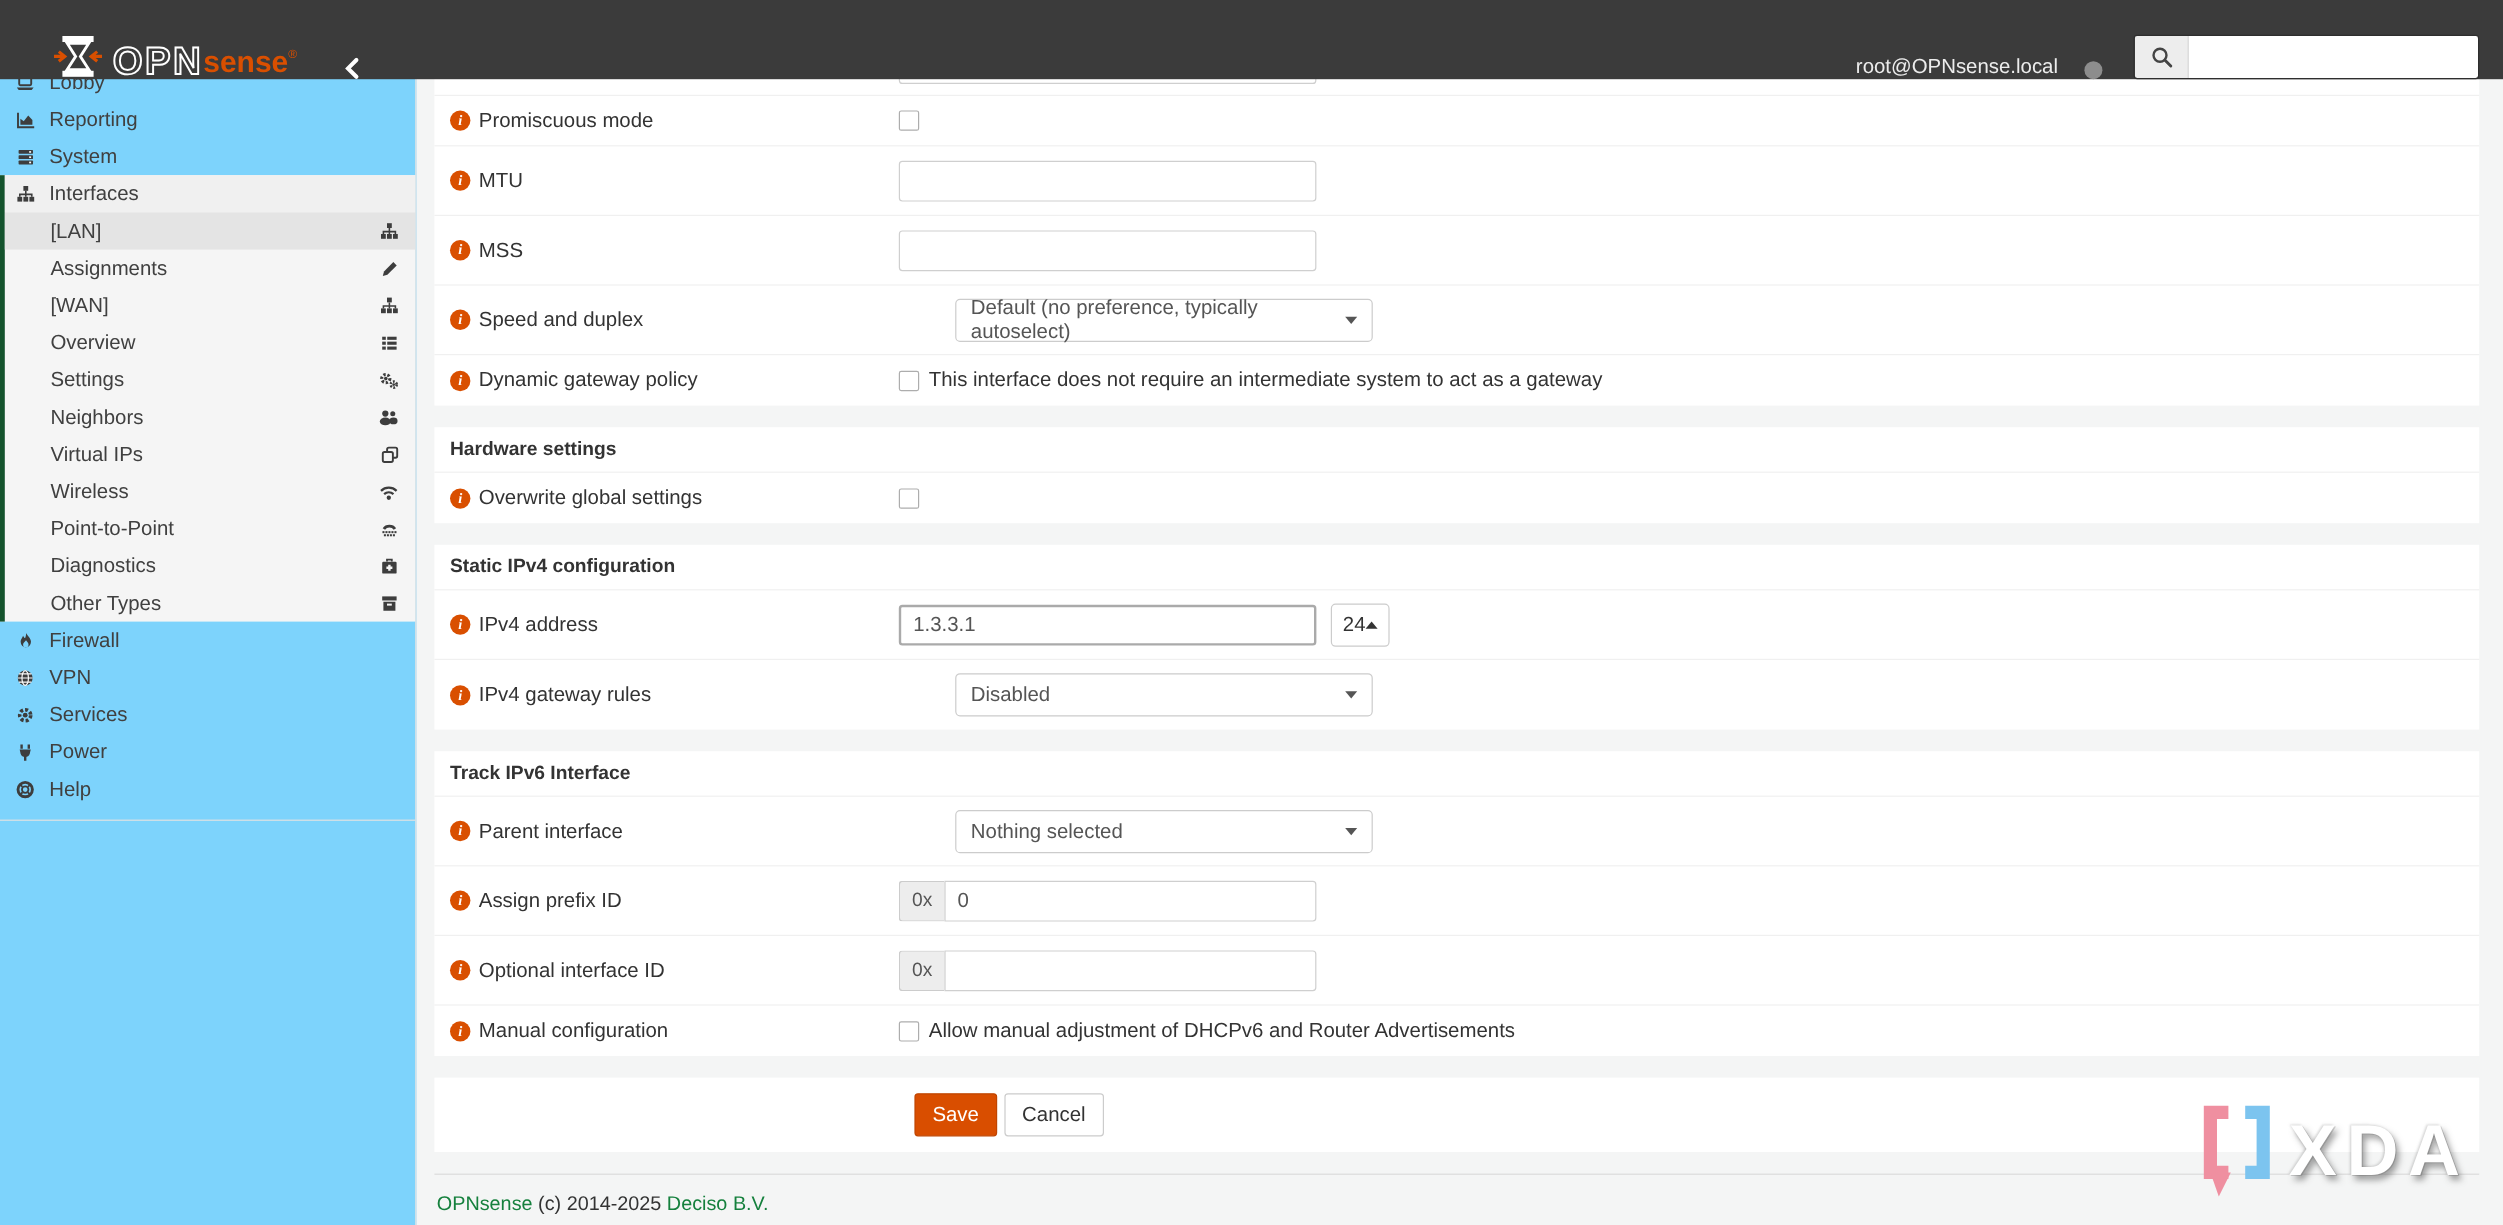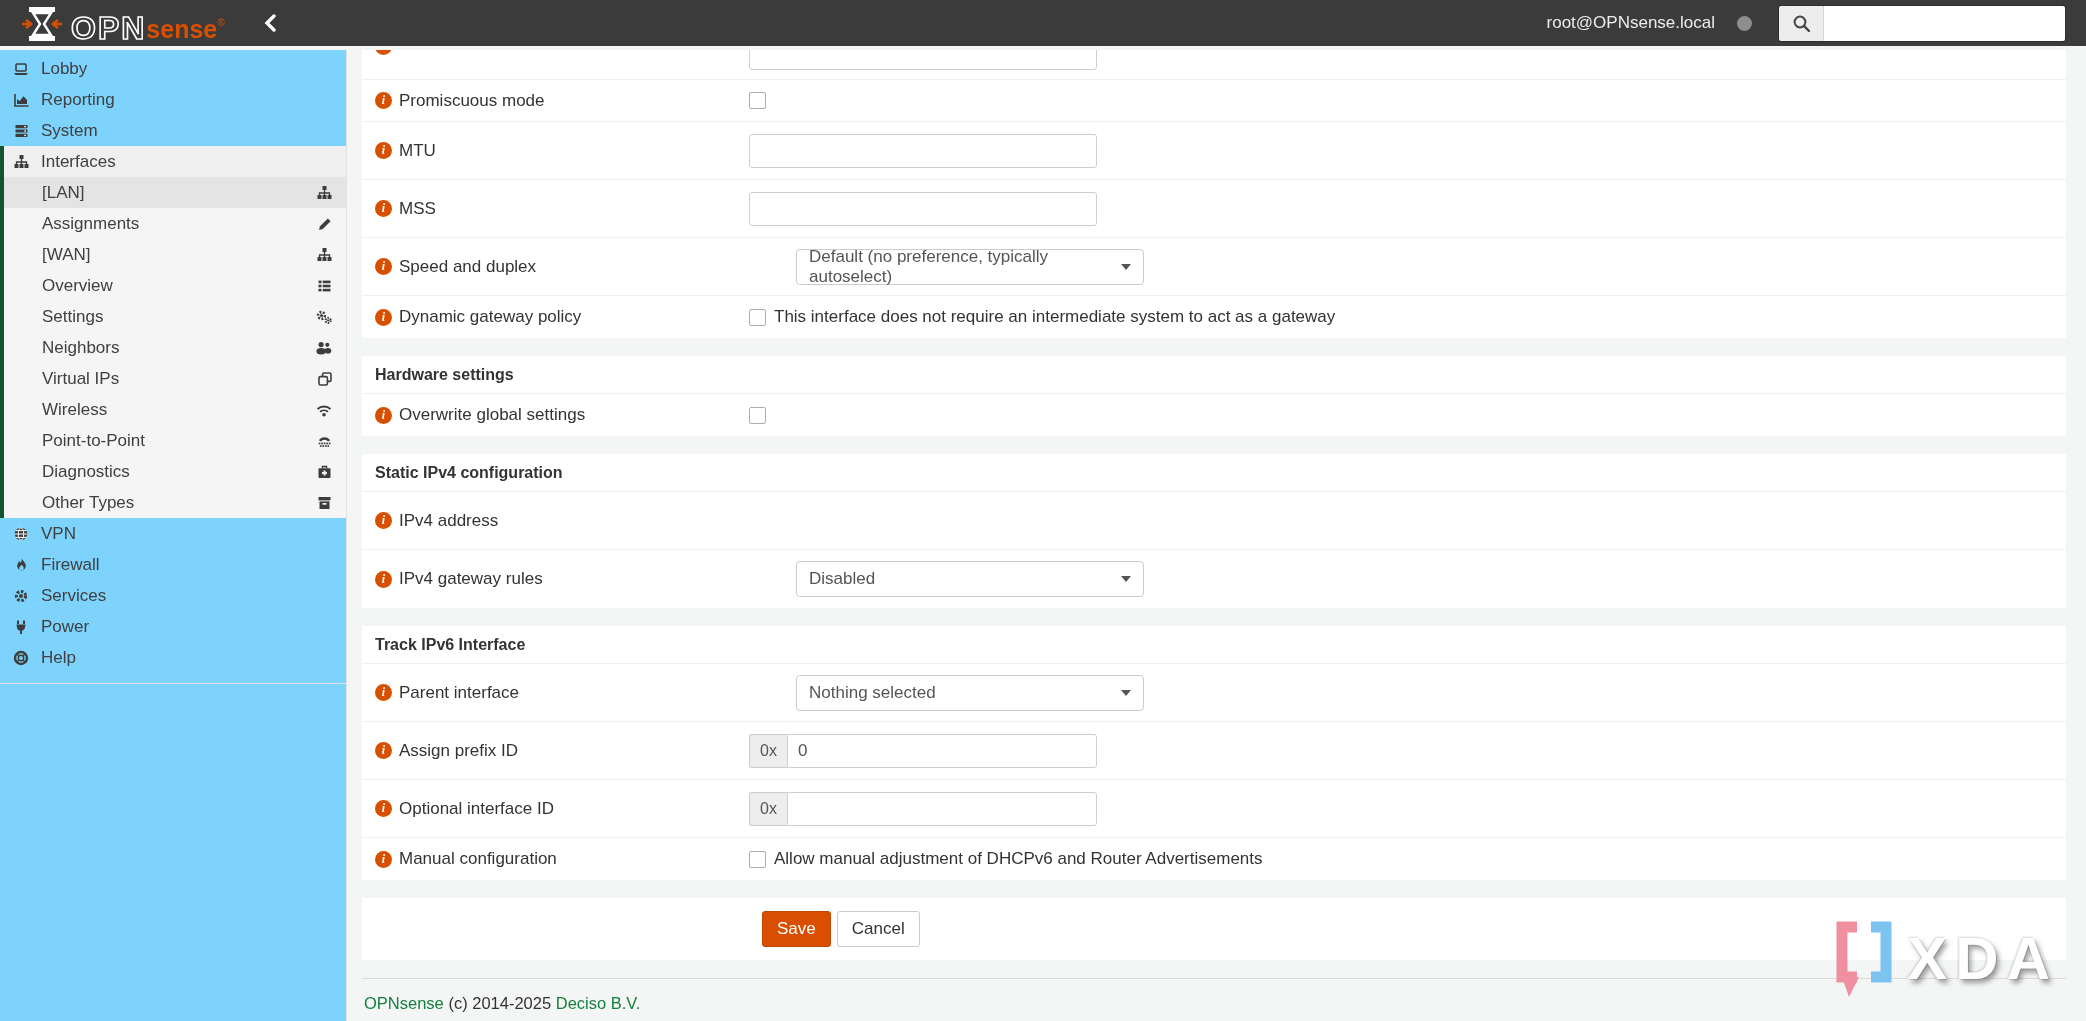--- a/index.html
+++ b/index.html
@@ -6,24 +6,24 @@
   html,body { width:2086px; height:1021px; overflow:hidden; }
   body {
     font-family:"Liberation Sans", sans-serif;
     background:#f4f5f5;
     position:relative;
     color:#333;
   }
 
   
   .topbar {
-    position:absolute; top:0; left:0; right:0; height:46px;
+    position:absolute; top:0; left:0; right:0; height:66px;
     background:#3b3b3b;
-    display:flex; align-items:center;
-    padding:0 20px 0 21px;
+    display:flex; align-items:flex-end;
+    padding:0 20px 0 44px;
     z-index:20;
   }
   .brand { display:flex; align-items:flex-end; cursor:pointer; }
   .brand-opn {
     font-size:32px; font-weight:700; letter-spacing:2px; line-height:30px;
     color:#ffffff;
     -webkit-text-fill-color:transparent;
     -webkit-text-stroke:1.6px #ffffff;
     margin-left:8px;
   }
@@ -374,42 +374,42 @@
             <rect x="2" y="2" width="12" height="3.4"></rect>
             <path d="M3 6.4 H13 V14 H3 Z"></path>
             <rect x="6" y="8" width="4" height="1.7" fill="#f5f5f5"></rect>
           </svg>
       </span>
     </div>
   </div>
 
   <div class="sitem">
     <span class="ic">
+      <svg width="15" height="16" viewBox="0 0 16 16">
+          <path d="M8.4 1 C9.2 3.6 12.6 5.2 12.6 8.9 A4.6 4.8 0 1 1 3.4 8.9 C3.4 6.4 4.9 5.4 5.6 3.4 C6.2 4.8 6.9 5.3 7.4 5.6 C7.9 4.4 8.2 3 8.4 1 Z M8 14 A2.4 2.6 0 0 0 10.4 11.3 C10.4 9.6 9 8.9 8.2 7.6 C7.4 8.9 5.6 9.7 5.6 11.3 A2.4 2.6 0 0 0 8 14 Z" fill="currentColor" fill-rule="evenodd"></path>
+        </svg>
+    </span>
+    <span class="slabel">Firewall</span>
+  </div>
+
+  <div class="sitem">
+    <span class="ic">
       <svg width="16" height="16" viewBox="0 0 16 16">
           <circle cx="8" cy="8" r="6.2" fill="currentColor"></circle>
           <g stroke="#fafafa" stroke-width="1" fill="none">
             <ellipse cx="8" cy="8" rx="2.7" ry="6.2"></ellipse>
             <path d="M1.8 8 H14.2 M2.8 4.6 H13.2 M2.8 11.4 H13.2"></path>
           </g>
         </svg>
     </span>
     <span class="slabel">VPN</span>
   </div>
 
   <div class="sitem">
     <span class="ic">
-      <svg width="15" height="16" viewBox="0 0 16 16">
-          <path d="M8.4 1 C9.2 3.6 12.6 5.2 12.6 8.9 A4.6 4.8 0 1 1 3.4 8.9 C3.4 6.4 4.9 5.4 5.6 3.4 C6.2 4.8 6.9 5.3 7.4 5.6 C7.9 4.4 8.2 3 8.4 1 Z M8 14 A2.4 2.6 0 0 0 10.4 11.3 C10.4 9.6 9 8.9 8.2 7.6 C7.4 8.9 5.6 9.7 5.6 11.3 A2.4 2.6 0 0 0 8 14 Z" fill="currentColor" fill-rule="evenodd"></path>
-        </svg>
-    </span>
-    <span class="slabel">Firewall</span>
-  </div>
-
-  <div class="sitem">
-    <span class="ic">
       <svg width="16" height="16" viewBox="0 0 16 16">
           <circle cx="8" cy="8" r="4.6" fill="none" stroke="currentColor" stroke-width="3" stroke-dasharray="2.5 1.7"></circle>
           <circle cx="8" cy="8" r="2" fill="currentColor"></circle>
         </svg>
     </span>
     <span class="slabel">Services</span>
   </div>
 
   <div class="sitem">
     <span class="ic">
@@ -505,20 +505,27 @@
   </div>
 
   <div class="panel">
     <div class="frow hdr">
       <span>Static IPv4 configuration</span>
     </div>
     <div class="frow inprow">
       <div class="flabel">
         <span class="info">i</span>
         <span class="txt">IPv4 address</span>
+      </div>
+      <div class="fieldwrap">
+        <input class="tinput focused" type="text" value="1.3.3.1" style="">
+        <div class="tselect small">
+          <span>24</span>
+          <span class="caret-up"></span>
+        </div>
       </div>
     </div>
     <div class="frow inprow">
       <div class="flabel">
         <span class="info">i</span>
         <span class="txt">IPv4 gateway rules</span>
       </div>
       <div class="tselect">
         <span>Disabled</span>
         <span class="caret-down"></span>

